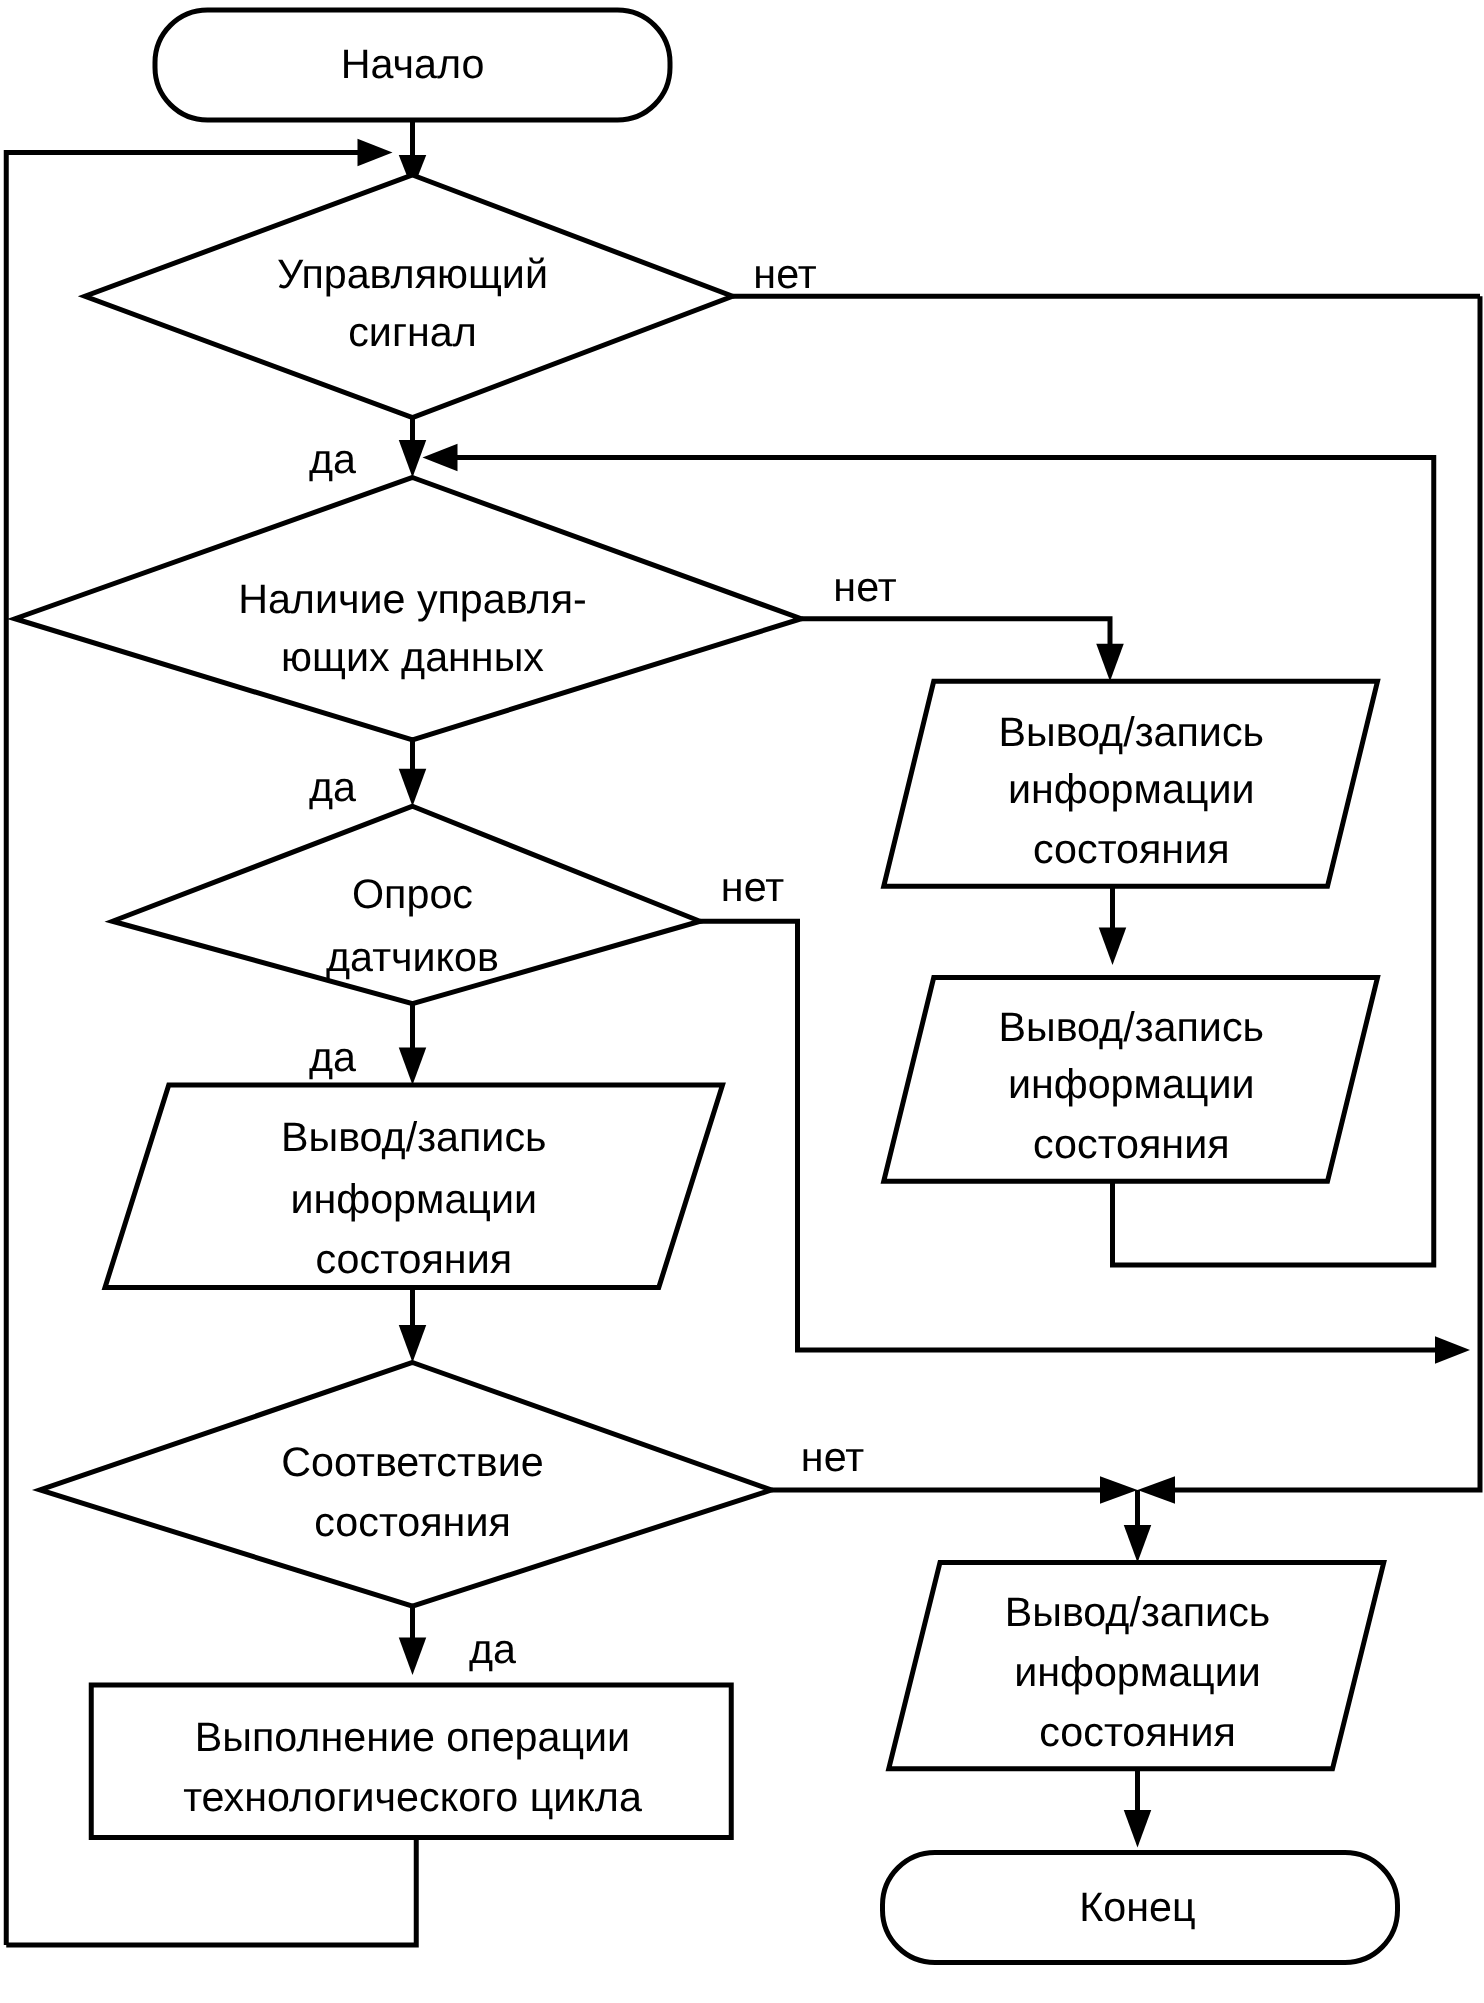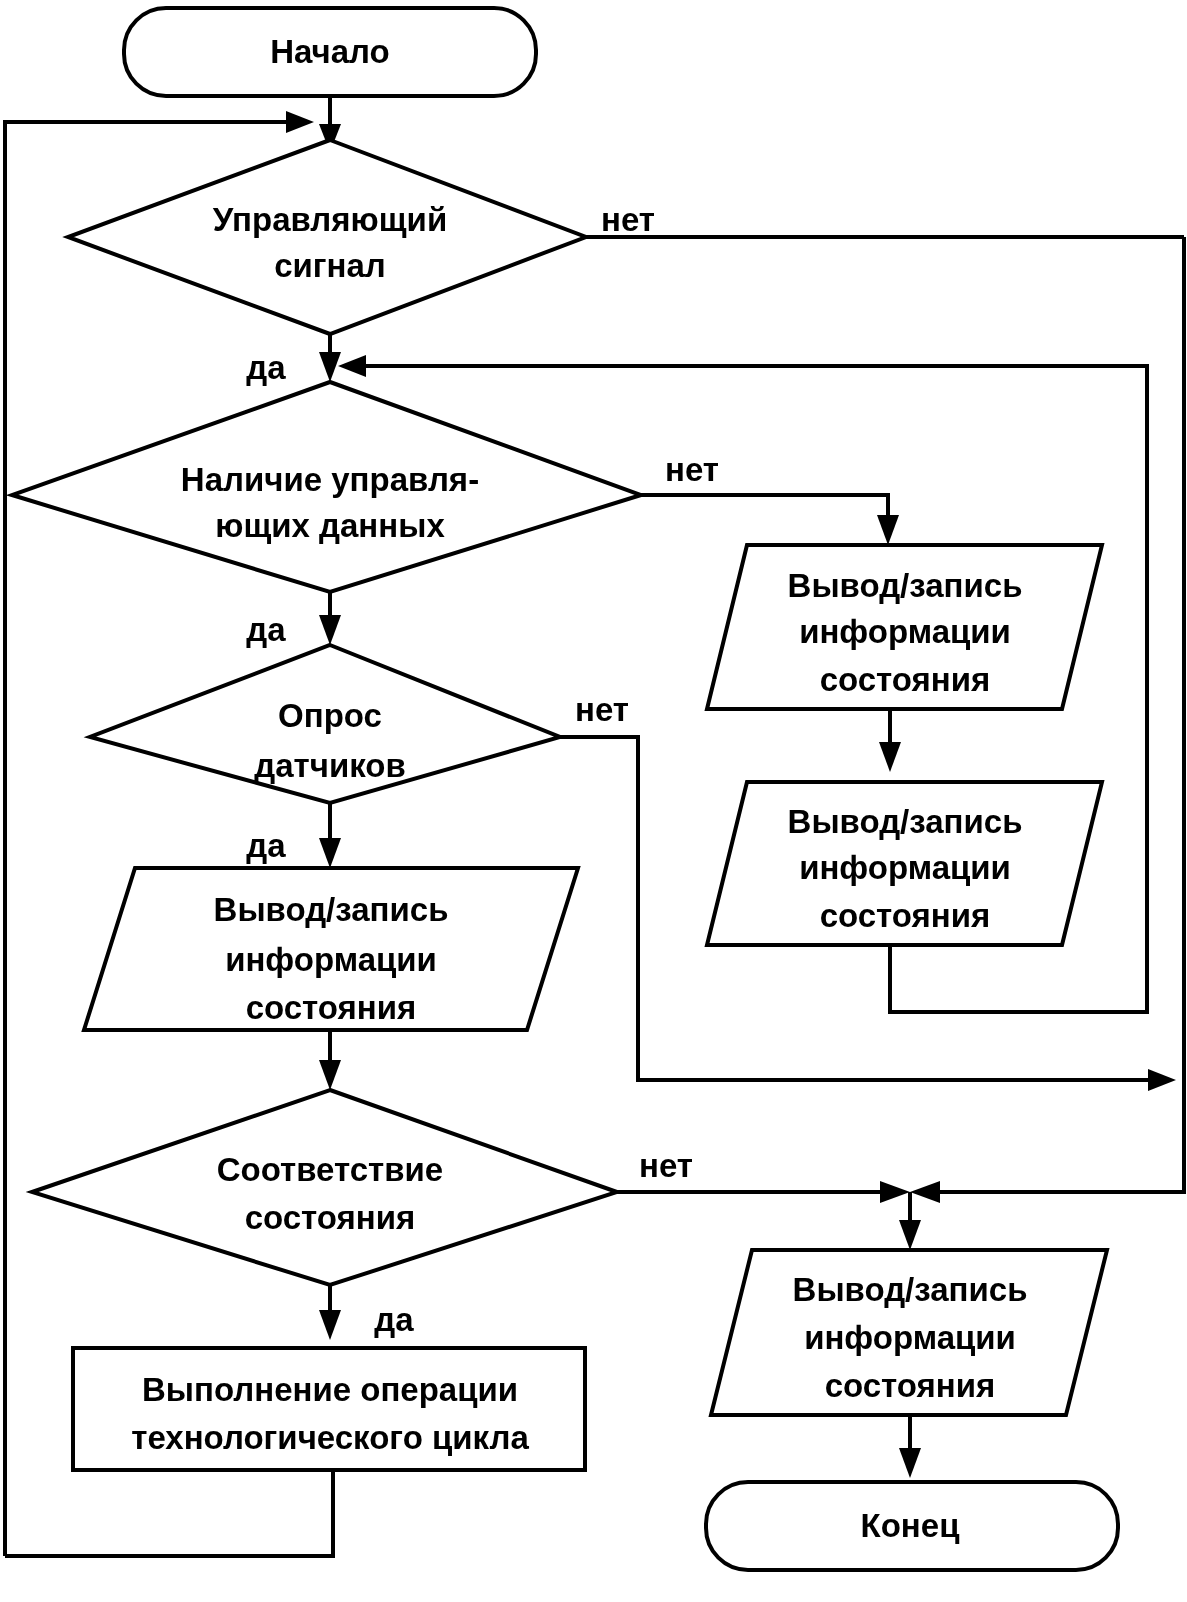--- a/index.html
+++ b/index.html
@@ -11,21 +11,20 @@
   body {
     width: 1187px;
     height: 1602px;
     font-family: "Liberation Sans", "DejaVu Sans", sans-serif;
     overflow: hidden;
   }
   #chart-root {
     position: relative;
     width: 970px;
     height: 1602px;
-    font-weight: bold;
   }
   svg#flowchart {
     display: block;
     width: 1187px;
     height: 1602px;
   }
   .shape {
     fill: #ffffff;
     stroke: #000000;
     stroke-width: 4;

